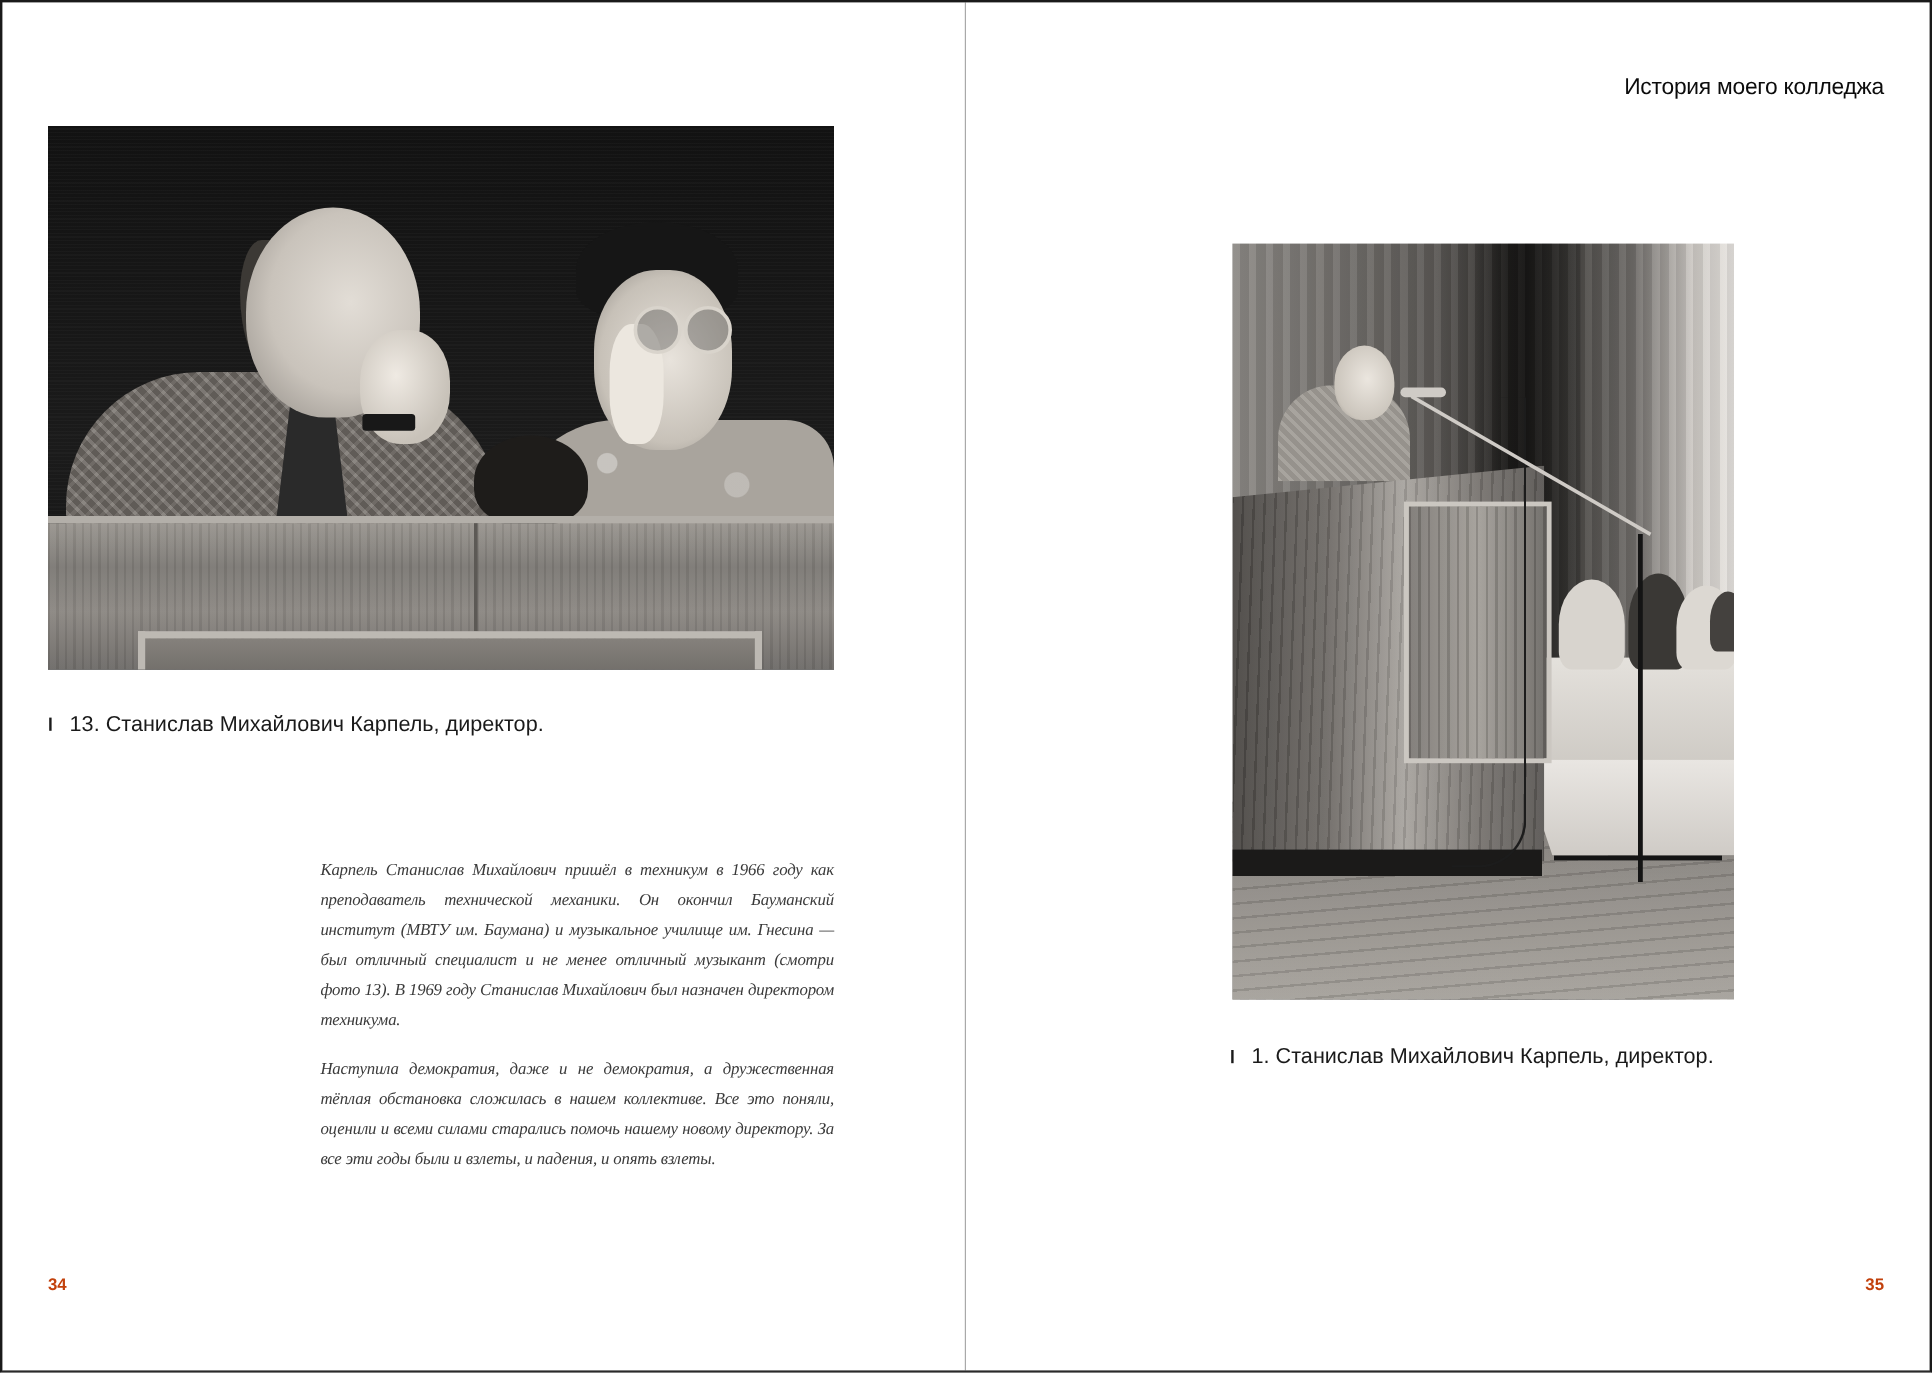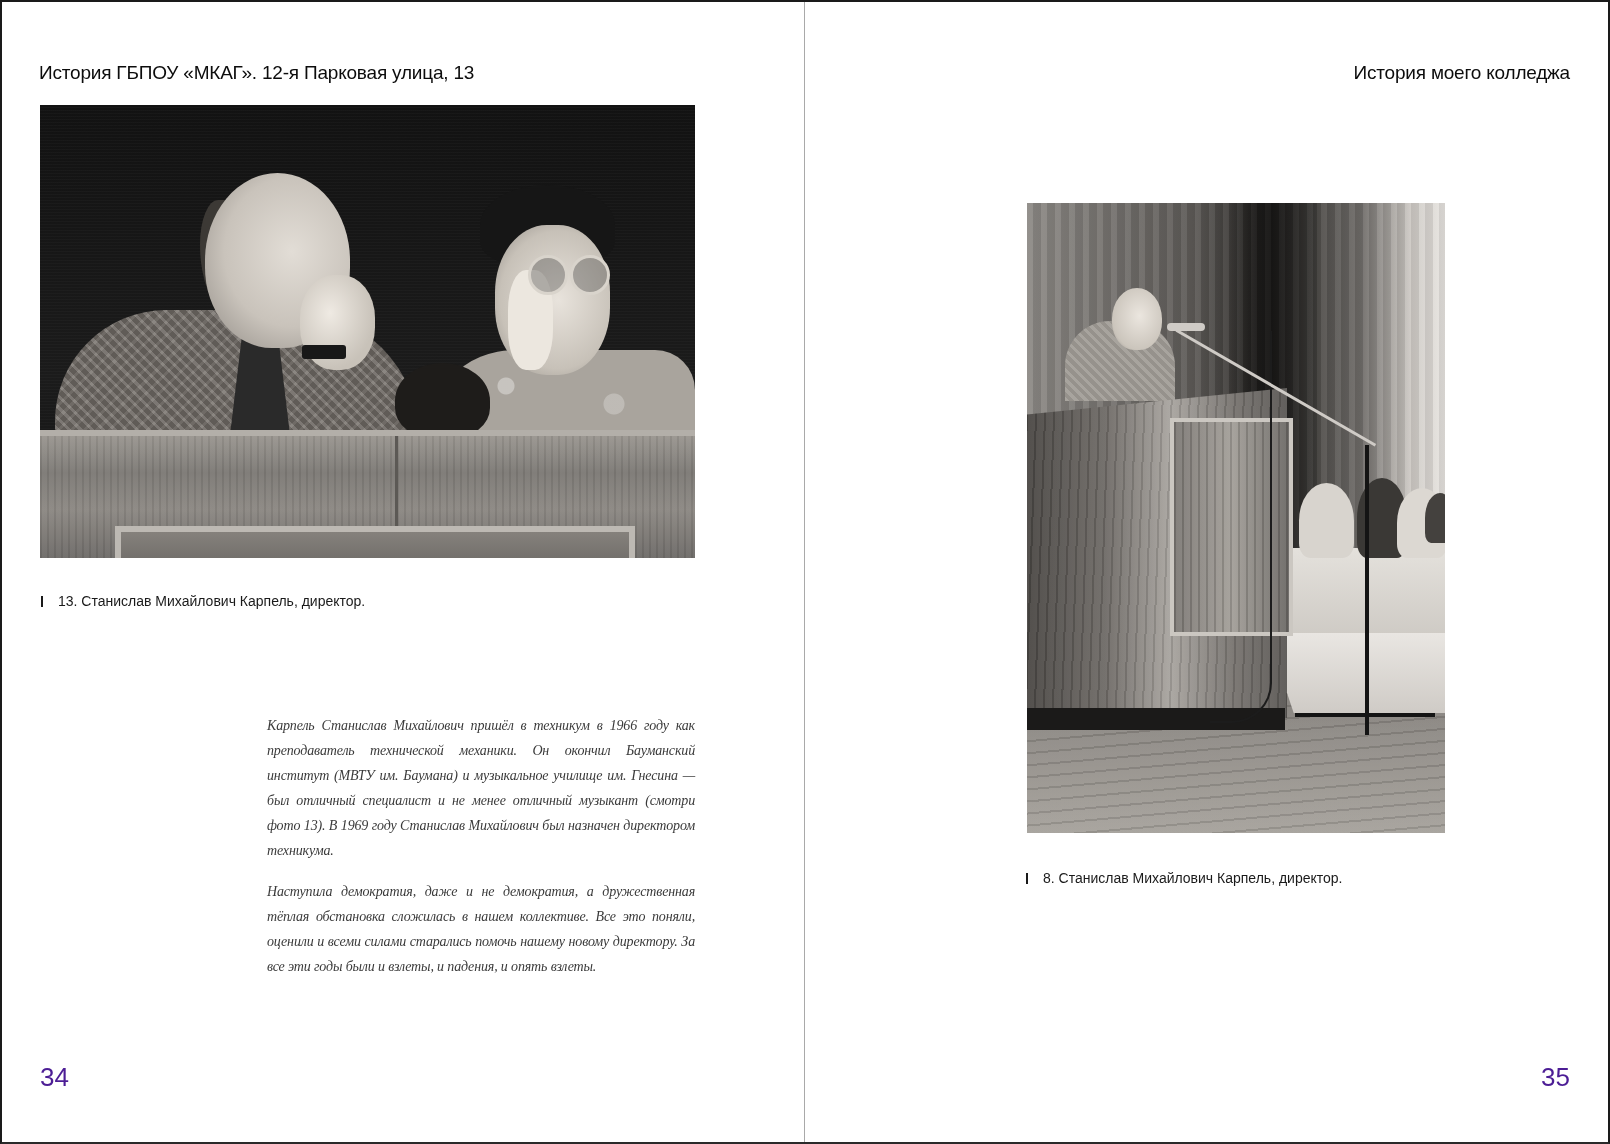--- a/index.html
+++ b/index.html
@@ -272,21 +272,21 @@
     .photo-14 .mic-cable {
       position: absolute;
       left: 183px; top: 128px; width: 60px; height: 390px;
       border-right: 2px solid #1c1c1c;
       border-bottom: 2px solid #1c1c1c;
       border-radius: 0 0 40px 0;
     }
 
     .caption {
       position: absolute;
-      font-size: 14px;
+      font-size: 18px;
       color: #1a1a1a;
       white-space: nowrap;
       display: flex;
       align-items: center;
     }
     .caption .marker {
       display: inline-block;
       width: 2px;
       height: 11px;
       background: #1a1a1a;
@@ -309,34 +309,33 @@
     }
     .body-text p {
       margin: 0;
     }
     .para-1 { top: 713px; }
     .para-2 { top: 879px; }
 
     .folio {
       position: absolute;
       top: 1062px;
-      font-size: 26px;
-      color: #4c1d95;
-      font-weight: normal;
+      font-size: 14px;
+      color: #c2410c;
+      font-weight: bold;
     }
     .folio-left { left: 40px; }
     .folio-right { right: 40px; }
   </style>
 </head>
 <body>
 
 <div class="spread-divider"></div>
 
 <div class="page left">
-  <div class="running-head">История ГБПОУ «МКАГ». 12-я Парковая улица, 13</div>
 
   <div class="photo photo-13" title="Black-and-white photo of two people seated behind a wooden desk">
     <div class="person man-jacket"></div>
     <div class="person man-shirt"></div>
     <div class="person man-hair"></div>
     <div class="person man-head"></div>
     <div class="person man-hand"></div>
     <div class="person man-watch"></div>
     <div class="person woman-body"></div>
     <div class="person child-head"></div>
@@ -387,16 +386,16 @@
   <div class="lectern-base"></div>
   <div class="mic-cable"></div>
   <div class="mic-head"></div>
   <div class="mic-boom"></div>
   <div class="mic-stand"></div>
   <div class="mic-foot"></div>
 </div>
 
 <div class="caption caption-14">
   <span class="marker"></span>
-  <span>8. Станислав Михайлович Карпель, директор.</span>
+  <span>1. Станислав Михайлович Карпель, директор.</span>
 </div>
 
 <div class="frame"></div>
 
 </body></html>

